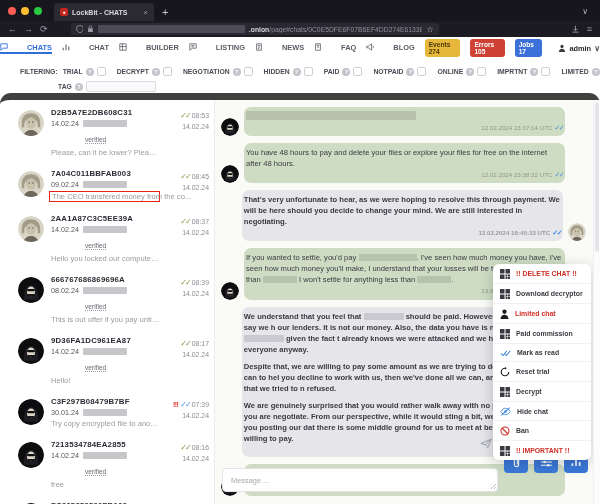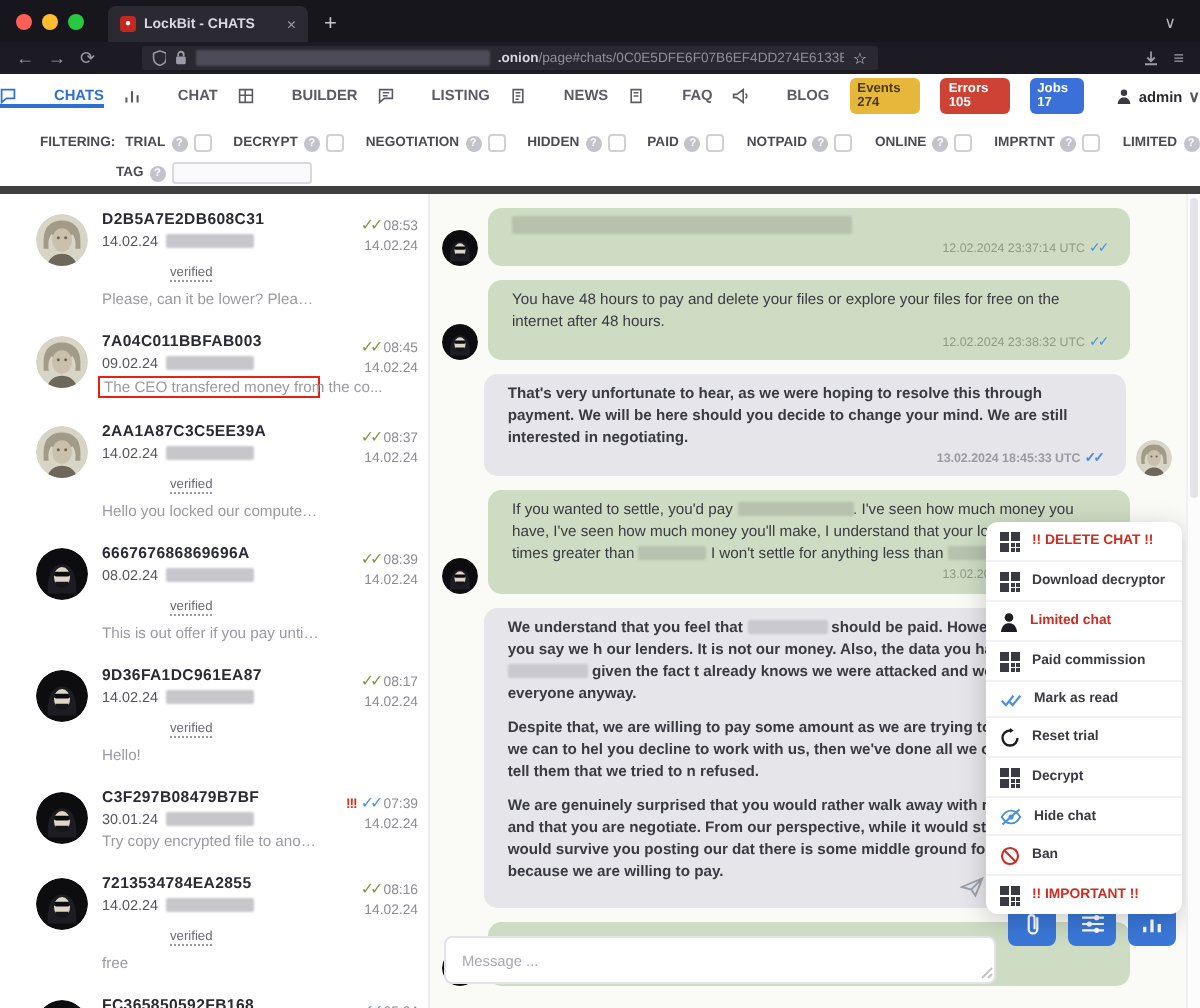--- a/index.html
+++ b/index.html
@@ -25,40 +25,40 @@
   .rd.dark{background:#4c4b57;height:8px;}
   .urltext{font-size:6.8px;white-space:nowrap;overflow:hidden;}
   .urltext b{color:#d7d6dd;}
   .urltext span{color:#8f8e9a;}
   .star{margin-left:auto;color:#c9c8d2;font-size:8px;}
   .urltail{flex:1}
 
   
   .page{position:absolute;top:37px;left:0;right:0;bottom:0;background:#fff;}
   nav{height:22px;display:flex;align-items:center;justify-content:center;gap:10px;font-size:7.4px;font-weight:bold;color:#5b5b66;}
-  .nitem{display:flex;align-items:flex-end;gap:19px;padding:0 0;border-bottom:2px solid transparent;}
+  .nitem{display:flex;align-items:flex-start;gap:19px;padding:0 0;border-bottom:2px solid transparent;}
   .nitem svg{width:8px;height:8px;}
   .nitem.active{color:#2e6fd8;border-bottom-color:#2e6fd8;}
   .chip{border-radius:3px;padding:2px 4px;font-size:6.6px;font-weight:bold;color:#fff;}
   .chip.ev{background:#e7b73c;color:#4a3a05;}
   .chip.er{background:#cd4235;}
   .chip.jb{background:#3a70d8;}
   .adminbox{display:flex;align-items:center;gap:3px;color:#2a2a32;margin-left:6px;}
 
   
   .filters{padding:5px 0 3px 20px;font-size:6.8px;font-weight:bold;color:#4a4a55;}
   .frow{display:flex;align-items:center;height:15px;}
   .flabel{margin-right:5px;}
   .fitem{display:flex;align-items:center;gap:3px;margin-right:11px;}
   .q{width:8px;height:8px;border-radius:50%;background:#c3c3cb;color:#fff;font-size:5.5px;display:flex;align-items:center;justify-content:center;flex:none;}
   .cb{width:9px;height:9px;border:1px solid #cfcfd6;border-radius:2px;background:#fff;flex:none;}
   .taginput{width:70px;height:11px;border:1px solid #d8d8de;border-radius:2px;background:#fafafc;margin-left:3px;}
 
   
-  .content{position:absolute;top:56px;left:0;right:0;bottom:0;border-top:4px solid #404040;display:flex;}
+  .content{position:absolute;top:56px;left:0;right:0;bottom:0;border-top:7px solid #404040;display:flex;border-radius:11px;}
   .list{width:197px;margin-left:18px;border-right:1px solid #ececf0;overflow:hidden;background:#fff;padding-top:2px;}
   .item{display:flex;padding:6px 5px 6px 0;gap:7px;}
   .av{width:26px;height:26px;border-radius:50%;flex:none;margin-top:2px;}
   .mid{flex:1;min-width:0;}
   .cid{font-weight:bold;color:#2a2a34;font-size:7.8px;letter-spacing:.2px;white-space:nowrap;}
   .drow{display:flex;align-items:center;gap:4px;color:#55555e;font-size:7.2px;margin-top:2px;}
   .vbadge{color:#6a6a73;font-size:6.6px;border-bottom:1px dotted #9a9aa3;display:inline-block;margin:1px 0 0 34px;}
   .prev{color:#9a9aa2;font-size:7.6px;margin-top:2px;white-space:nowrap;overflow:hidden;text-overflow:ellipsis;}
   .prev.annot{border:1.6px solid #ea2015;padding:0 2px;margin-left:-2px;overflow:visible;}
   .meta{flex:none;width:42px;text-align:right;font-size:6.9px;color:#8c8c95;padding-top:2px;line-height:1.5;}
@@ -70,21 +70,21 @@
   .panel{flex:1;position:relative;background:#fafaf7;overflow:hidden;}
   .phead{background:#fff;border-bottom:1px solid #eeeef2;display:flex;padding:5px 8px 6px;font-size:6.8px;color:#8f8f98;gap:16px;}
   .pcol{display:flex;flex-direction:column;gap:3px;}
   .pval{color:#26262e;font-weight:bold;font-size:7.4px;}
   .deccol{margin-left:auto;line-height:1.6;}
   .deccol b{color:#26262e;}
   .msgs{padding:7px 7px 0 6px;}
   .mrow{display:flex;margin-bottom:7px;align-items:flex-end;gap:5px;}
   .mrow.out{justify-content:flex-end;}
   .mav{width:18px;height:18px;border-radius:50%;flex:none;}
-  .bub{border-radius:7px;padding:4px 12px 3px;font-size:7.6px;line-height:1.45;color:#3a3a42;max-width:88%;}
+  .bub{border-radius:7px;padding:4px 2px 3px;font-size:7.6px;line-height:1.45;color:#3a3a42;max-width:88%;}
   .mrow.in .bub{background:#cddcc3;}
   .mrow.out .bub{background:#e5e5ea;font-weight:bold;}
   .grow{flex:1}
   .ts{font-size:6.2px;color:#8f9b86;text-align:right;margin-top:1px;white-space:nowrap;}
   .mrow.out .ts{color:#9a9aa3;}
   .tck{color:#4a8fe0;letter-spacing:-1.5px;font-size:7px;margin-left:2px;}
   .ri{display:inline-block;height:7px;background:#b7c2ae;border-radius:1px;vertical-align:-1px;filter:blur(.4px);}
   .mrow.out .ri{background:#c9c9cf;}
   .bub p{margin-bottom:6px;}
   .bub p:last-of-type{margin-bottom:0;}

